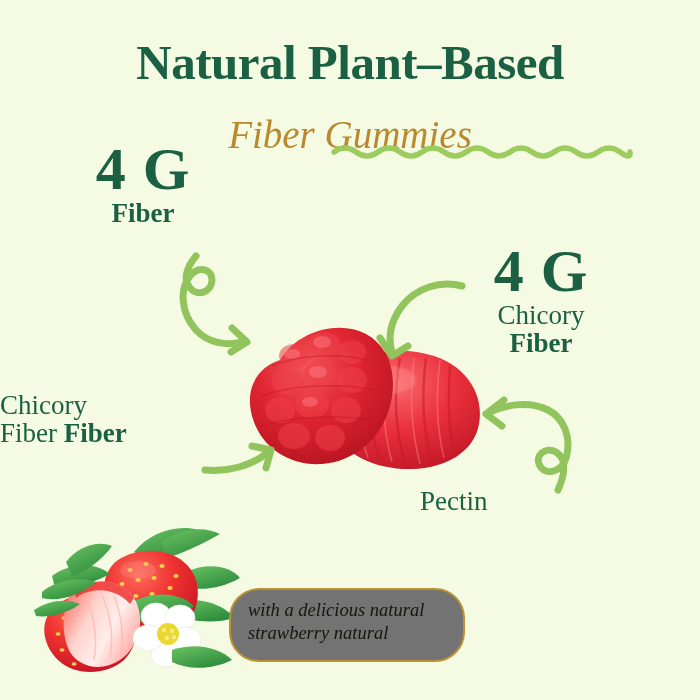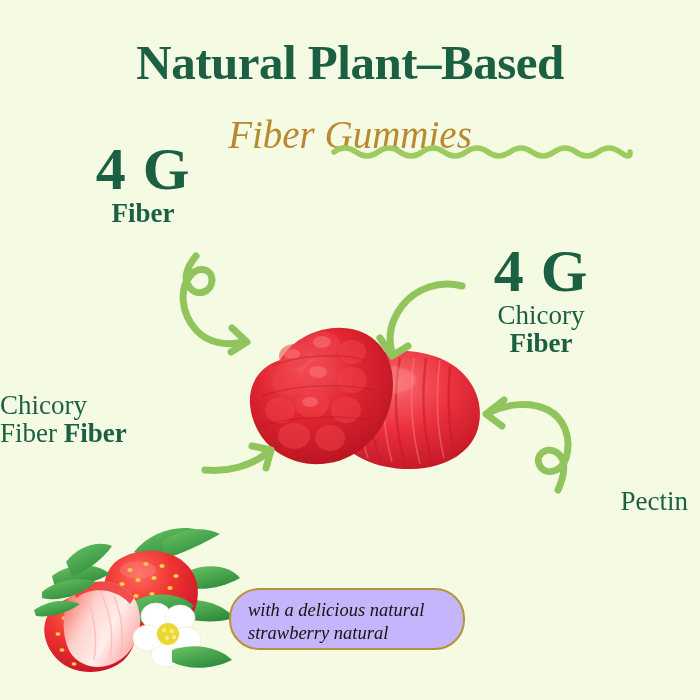--- a/index.html
+++ b/index.html
@@ -57,32 +57,32 @@
   .callout .ln{
     font-size:27px;
     font-weight:normal;
     display:block;
   }
   .callout .ln b{font-weight:bold;margin-top:32px;}
 
   #co-dietary{left:0;top:139px;width:286px;text-align:center;}
   #co-soluble{left:396px;top:241px;width:290px;text-align:center;}
   #co-chicory{left:0;top:392px;width:248px;text-align:left;}
-  #co-pectin{left:420px;top:488px;width:268px;text-align:right;}
+  #co-pectin{left:420px;top:488px;width:268px;text-align:left;}
 
   
   #gummies{position:absolute;left:232px;top:300px;width:262px;height:185px;}
 
   
   #berries{position:absolute;left:22px;top:518px;width:220px;height:170px;}
 
   
   #caption{
-    position:absolute;left:229px;top:588px;width:236px;height:62px;
-    background:#c4b5fd;
+    position:absolute;left:229px;top:588px;width:236px;height:74px;
+    background:#737373;
     border:2px solid #b99233;
     border-radius:30px;
     box-sizing:border-box;
   }
   #caption .ctext{
     position:absolute;left:17px;top:9px;width:212px;
     font-family:"Liberation Serif", serif;
     font-style:italic;
     font-size:18.5px;
     line-height:1.22;

